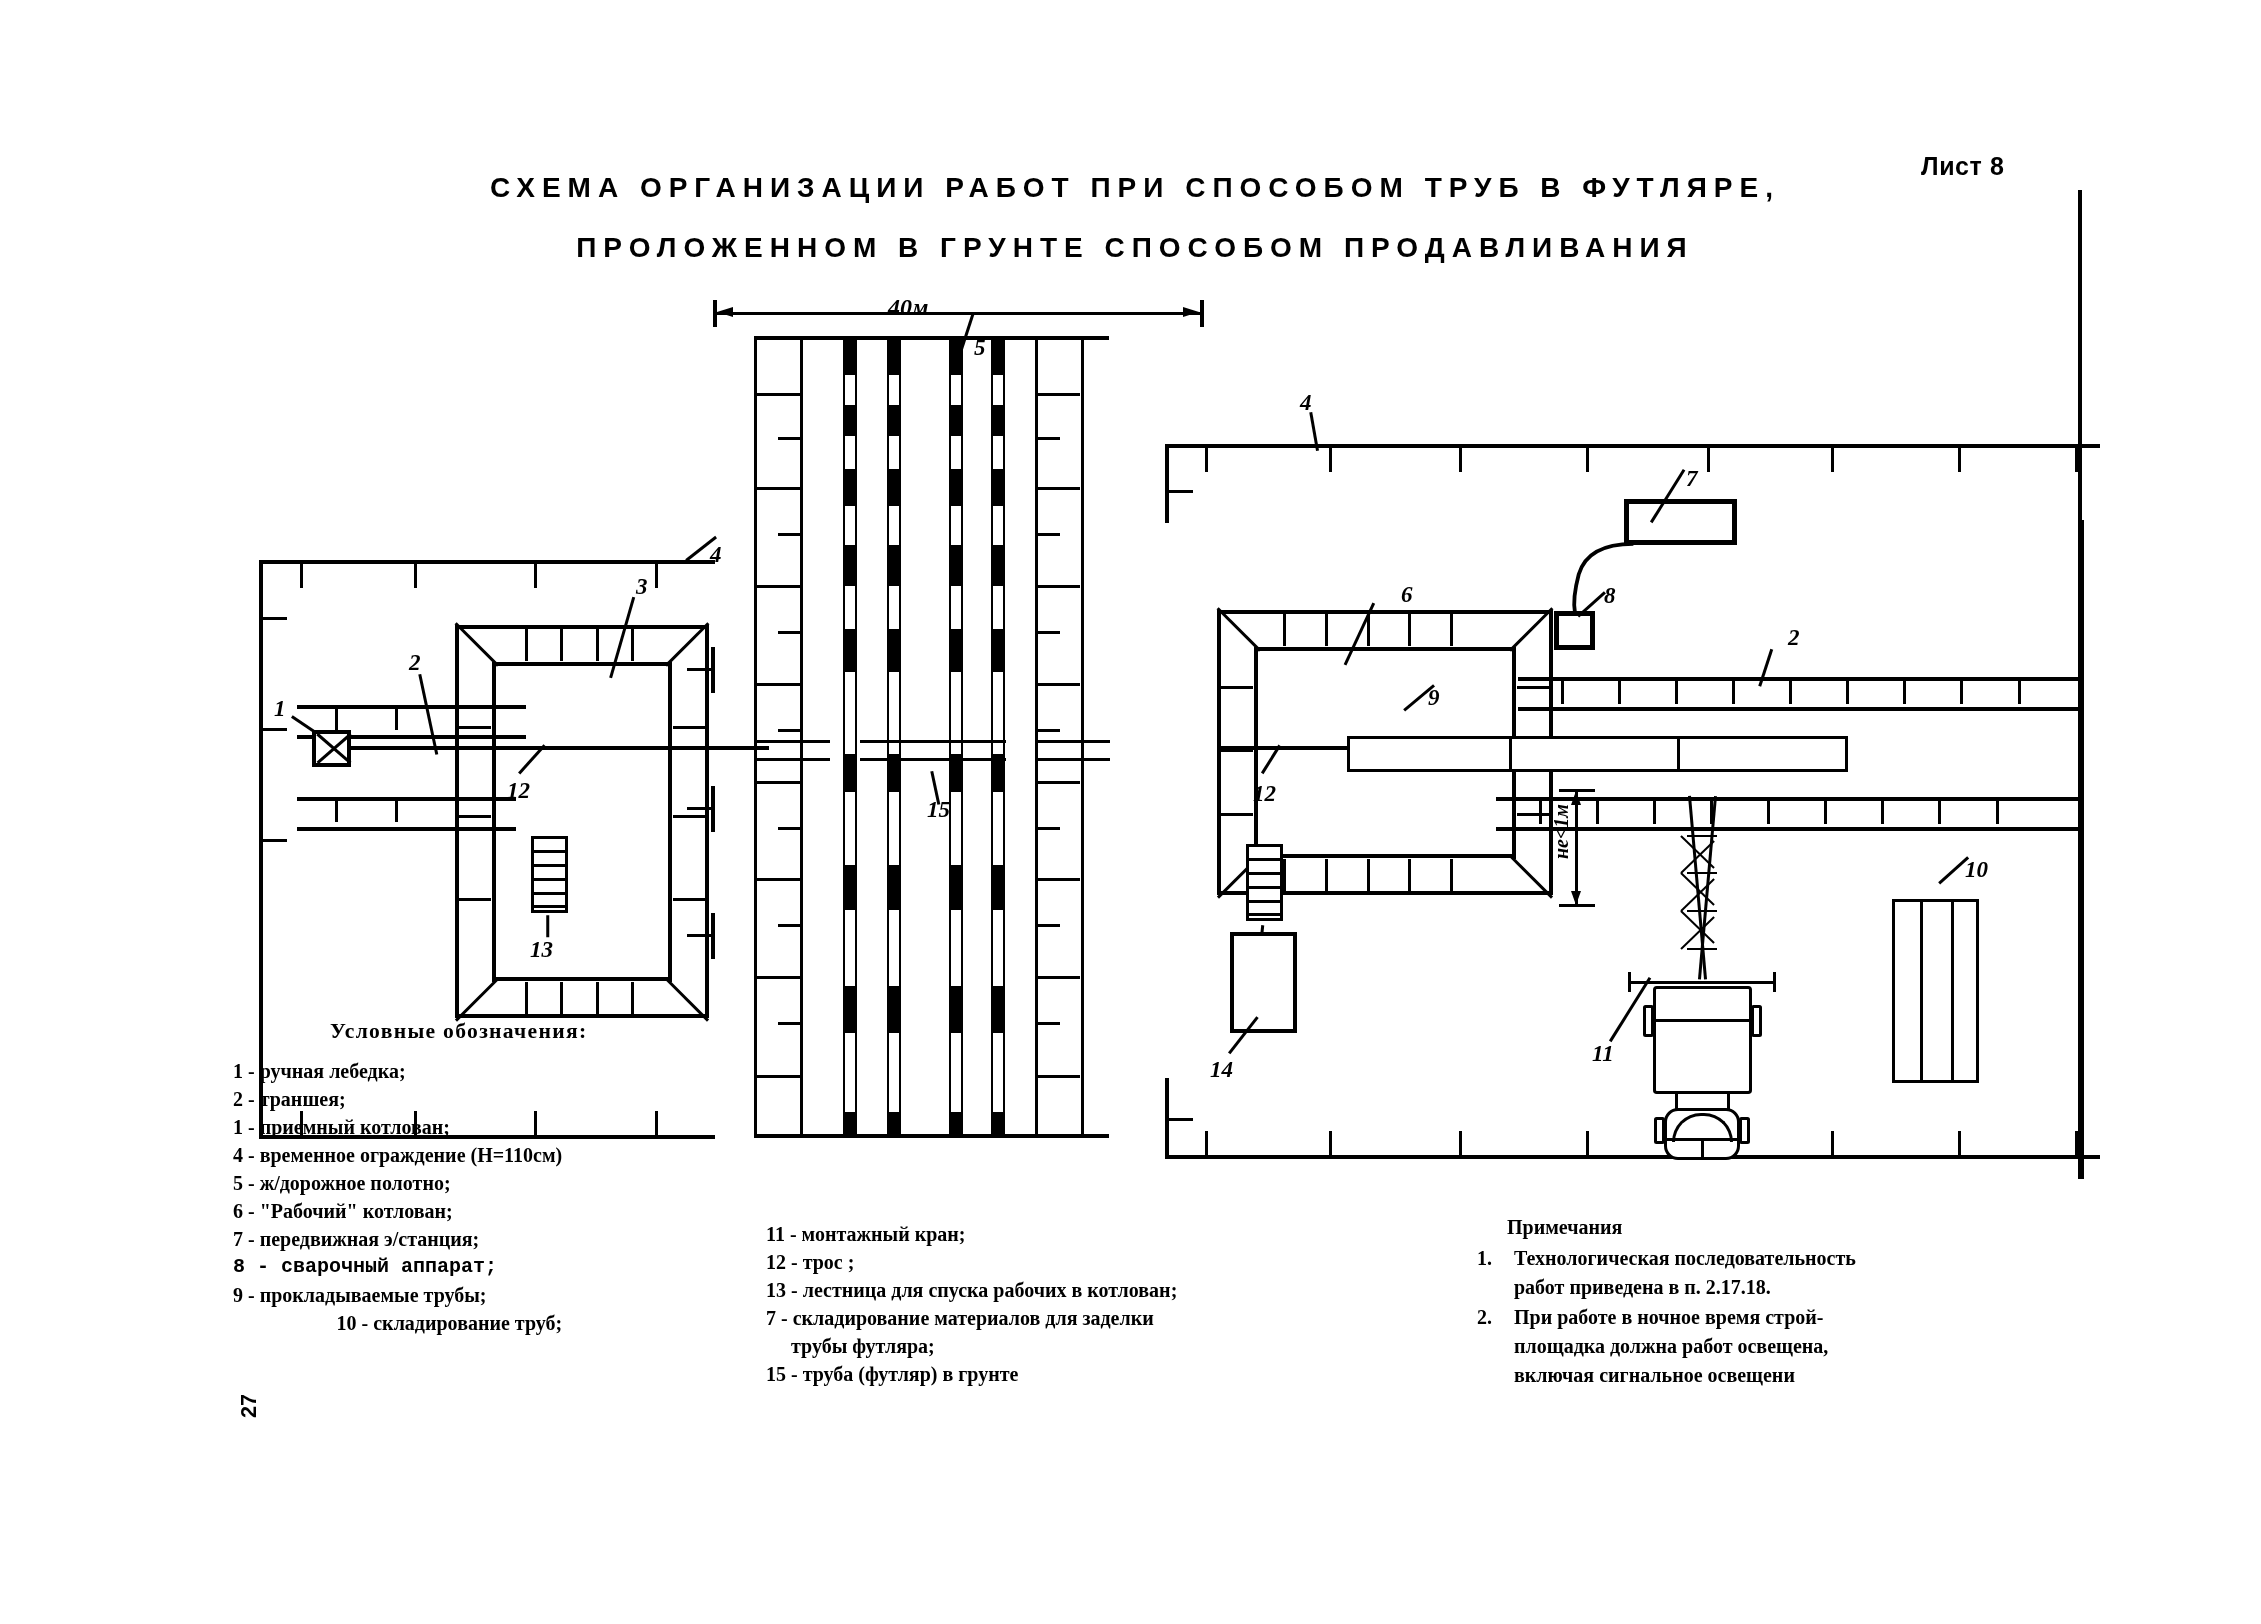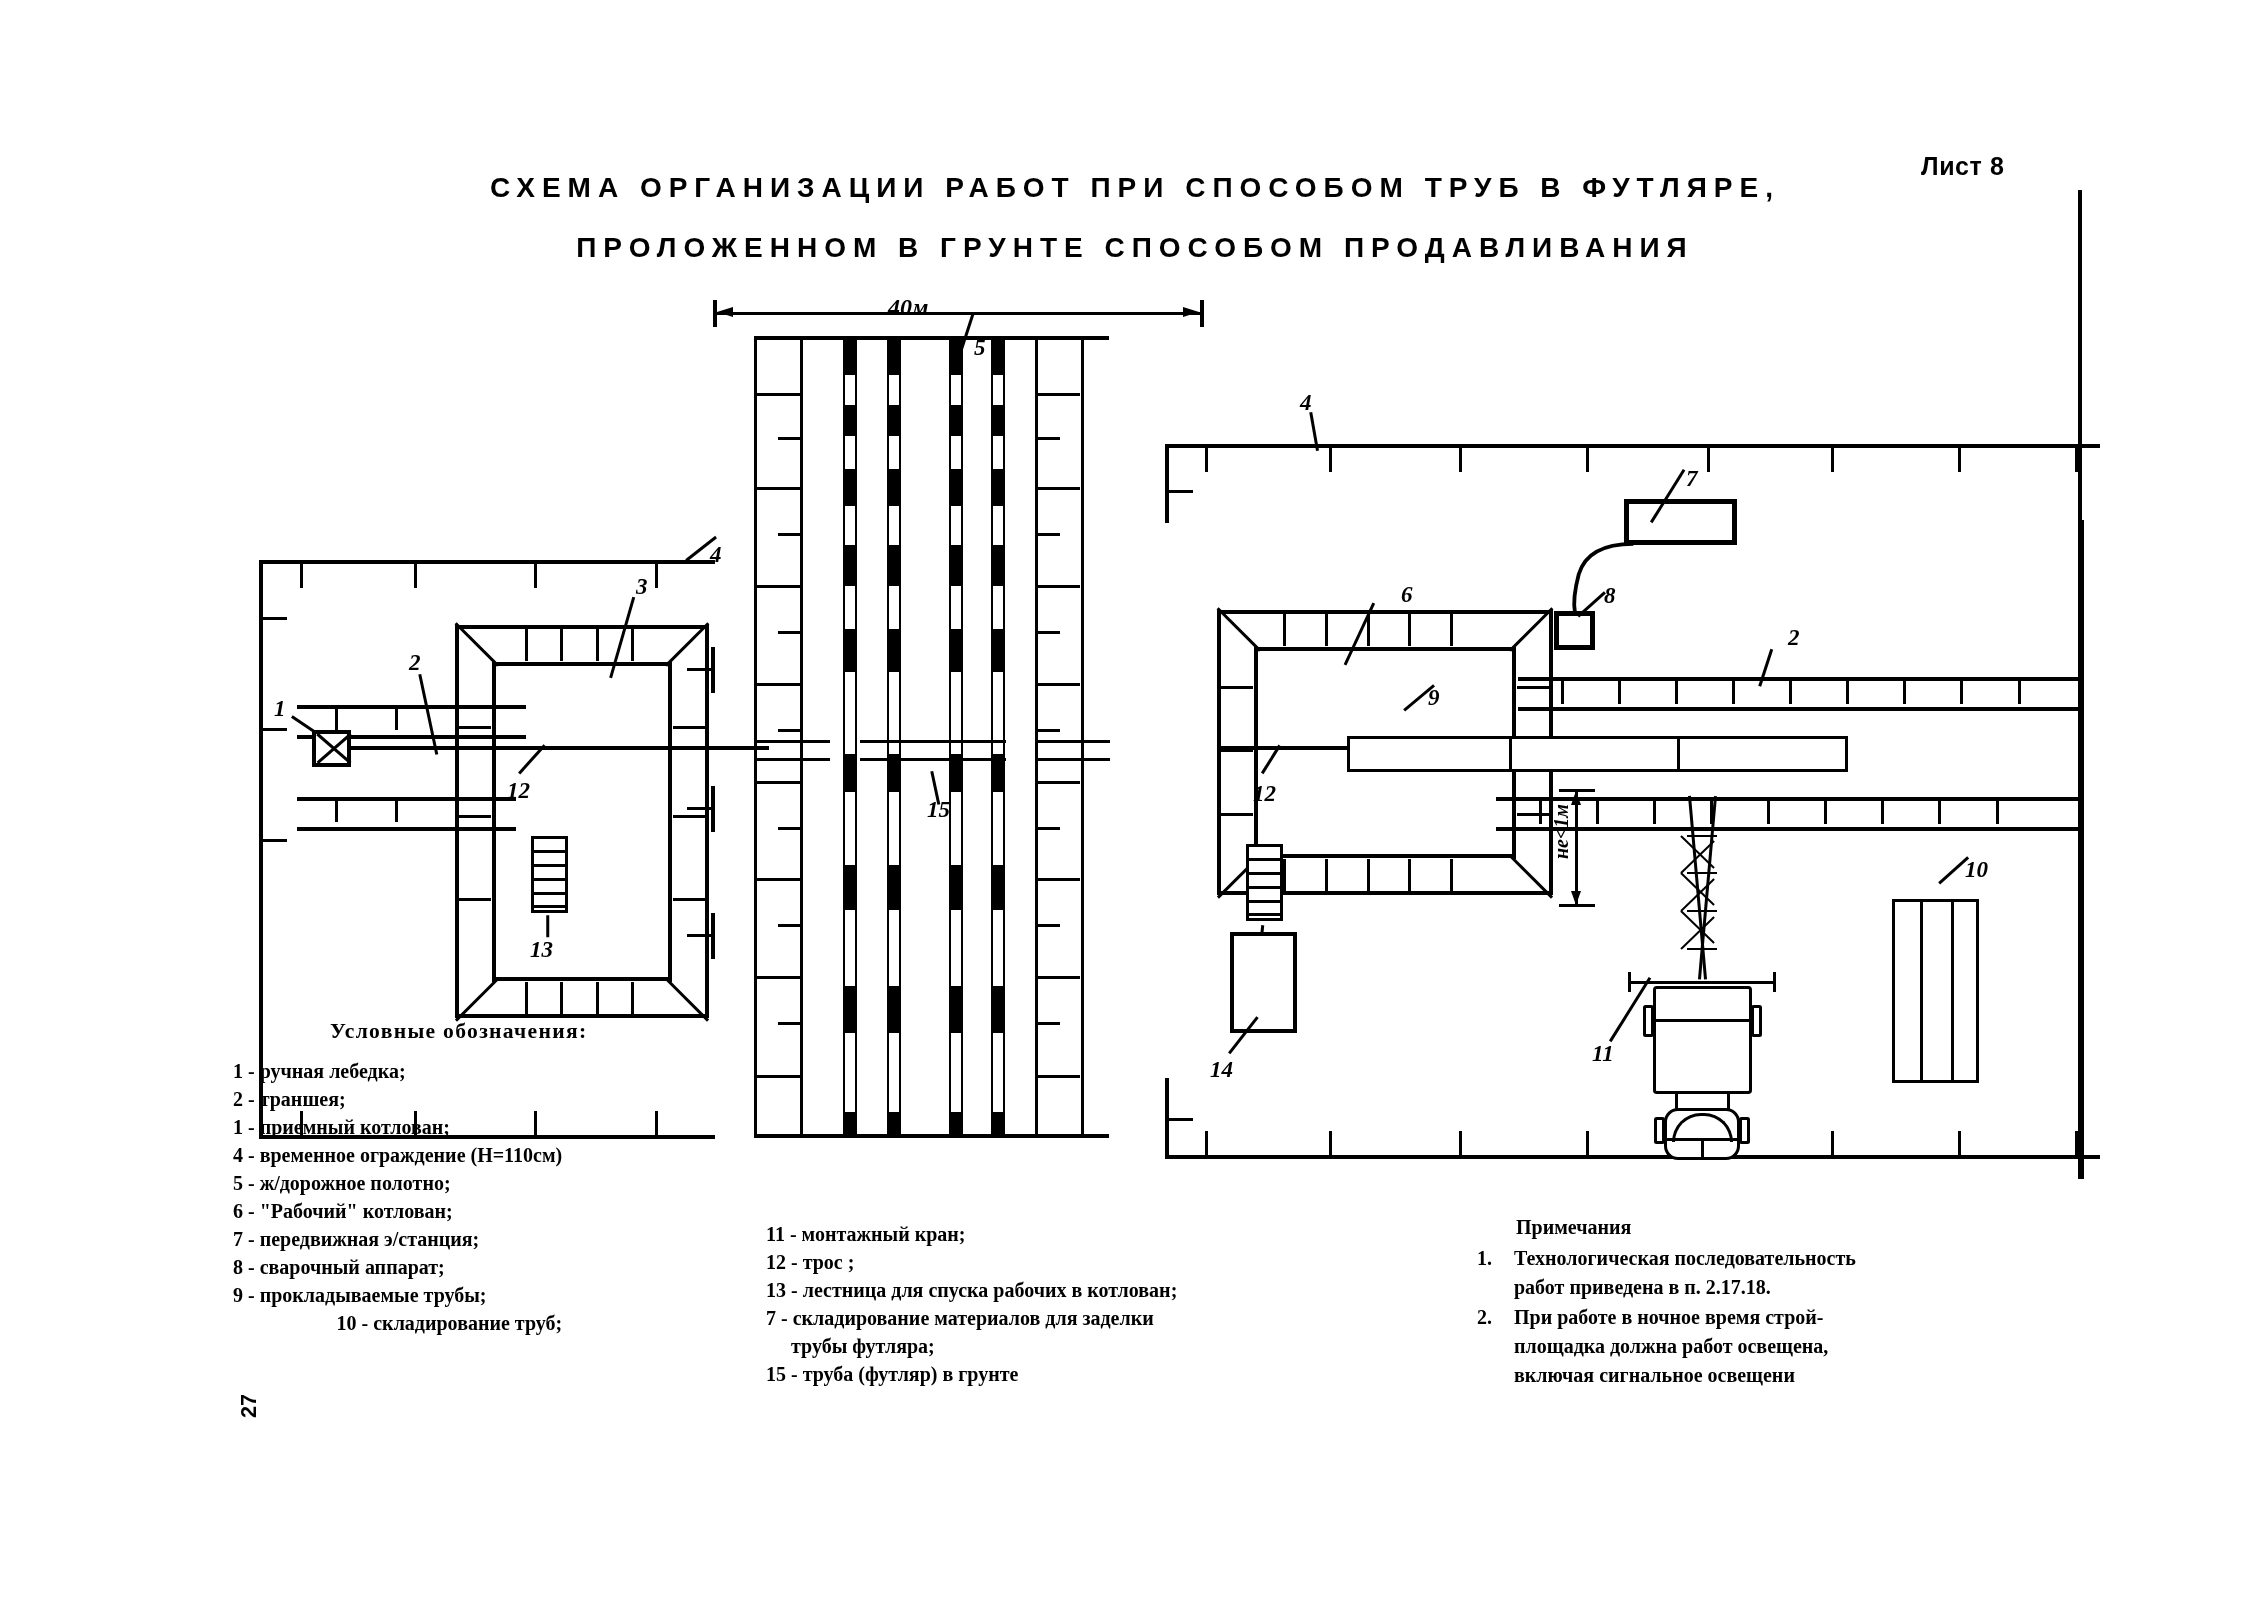--- a/index.html
+++ b/index.html
@@ -149,21 +149,21 @@
        font-family:"Liberation Serif",serif;}
 
   
   #legend-title{position:absolute;left:330px;top:1019px;font-size:21.6px;font-weight:bold;
         font-family:"Liberation Serif",serif;letter-spacing:1.3px;}
   .leg-col{position:absolute;font-size:20px;font-weight:bold;line-height:28px;
            font-family:"Liberation Serif",serif;white-space:nowrap;}
   #leg1{left:233px;top:1057px;}
   #leg2{left:766px;top:1220px;}
   #notes-title{position:absolute;left:1507px;top:1216px;font-size:20px;font-weight:bold;
-           font-family:"Liberation Serif",serif;margin-left:9px;}
+           font-family:"Liberation Serif",serif;}
   #notes{position:absolute;left:1477px;top:1244px;font-size:20px;font-weight:bold;
            line-height:29px;font-family:"Liberation Serif",serif;}
   #notes .ni{position:relative;padding-left:37px;margin-bottom:1.3px;}
   #notes .ni b{position:absolute;left:0;top:0;}
 
   #page-num{position:absolute;left:236px;top:1418px;font-size:21.6px;font-weight:bold;
         font-family:"Liberation Sans",sans-serif;transform:rotate(-90deg);transform-origin:left top;}
 </style>
 </head>
 <body>
@@ -633,21 +633,21 @@
 
 <div id="legend-title">Условные обозначения:</div>
 <div class="leg-col" id="leg1">
     <div style="white-space: pre;">1 - ручная лебедка;</div>
     <div style="white-space: pre;">2 - траншея;</div>
     <div style="white-space: pre;">1 - приемный котлован;</div>
     <div style="white-space: pre;">4 - временное ограждение (Н=110см)</div>
     <div style="white-space: pre;">5 - ж/дорожное полотно;</div>
     <div style="white-space: pre;">6 - "Рабочий" котлован;</div>
     <div style="white-space: pre;">7 - передвижная э/станция;</div>
-    <div style="white-space: pre;">8 - сварочный аппарат;</div>
+    <div style="white-space: pre; font-family: Liberation Mono, monospace;">8 - сварочный аппарат;</div>
     <div style="white-space: pre;">9 - прокладываемые трубы;</div>
     <div style="white-space: pre; text-align: right;">10 - складирование труб;</div>
   </div>
 <div class="leg-col" id="leg2">
     <div style="white-space: pre;">11 - монтажный кран;</div>
     <div style="white-space: pre;">12 - трос ;</div>
     <div style="white-space: pre;">13 - лестница для спуска рабочих в котлован;</div>
     <div style="white-space: pre;">7 - складирование материалов для заделки</div>
     <div style="white-space: pre;">     трубы футляра;</div>
     <div style="white-space: pre;">15 - труба (футляр) в грунте</div>

